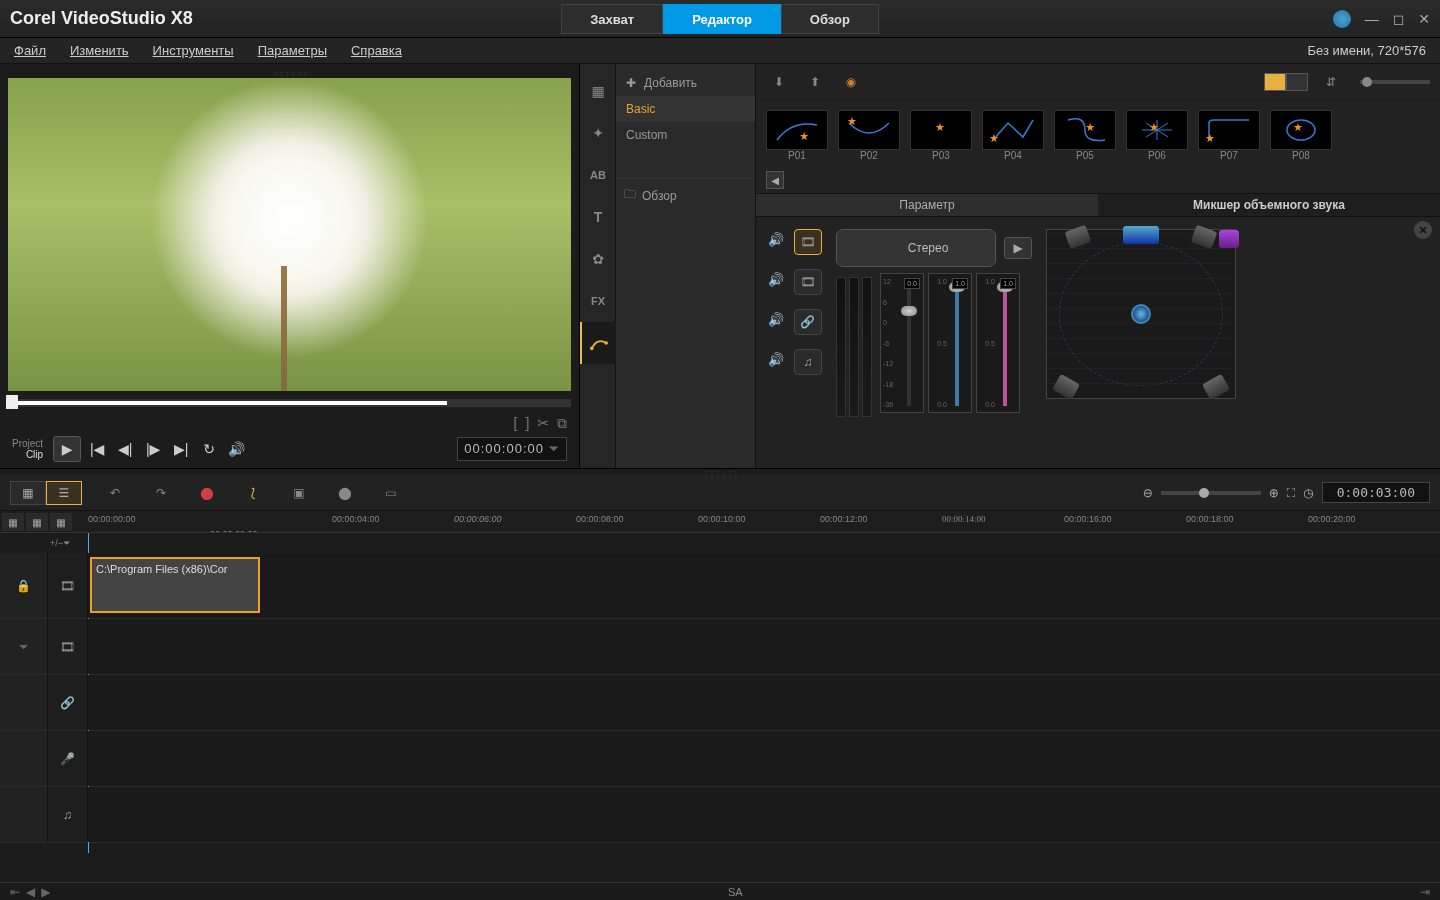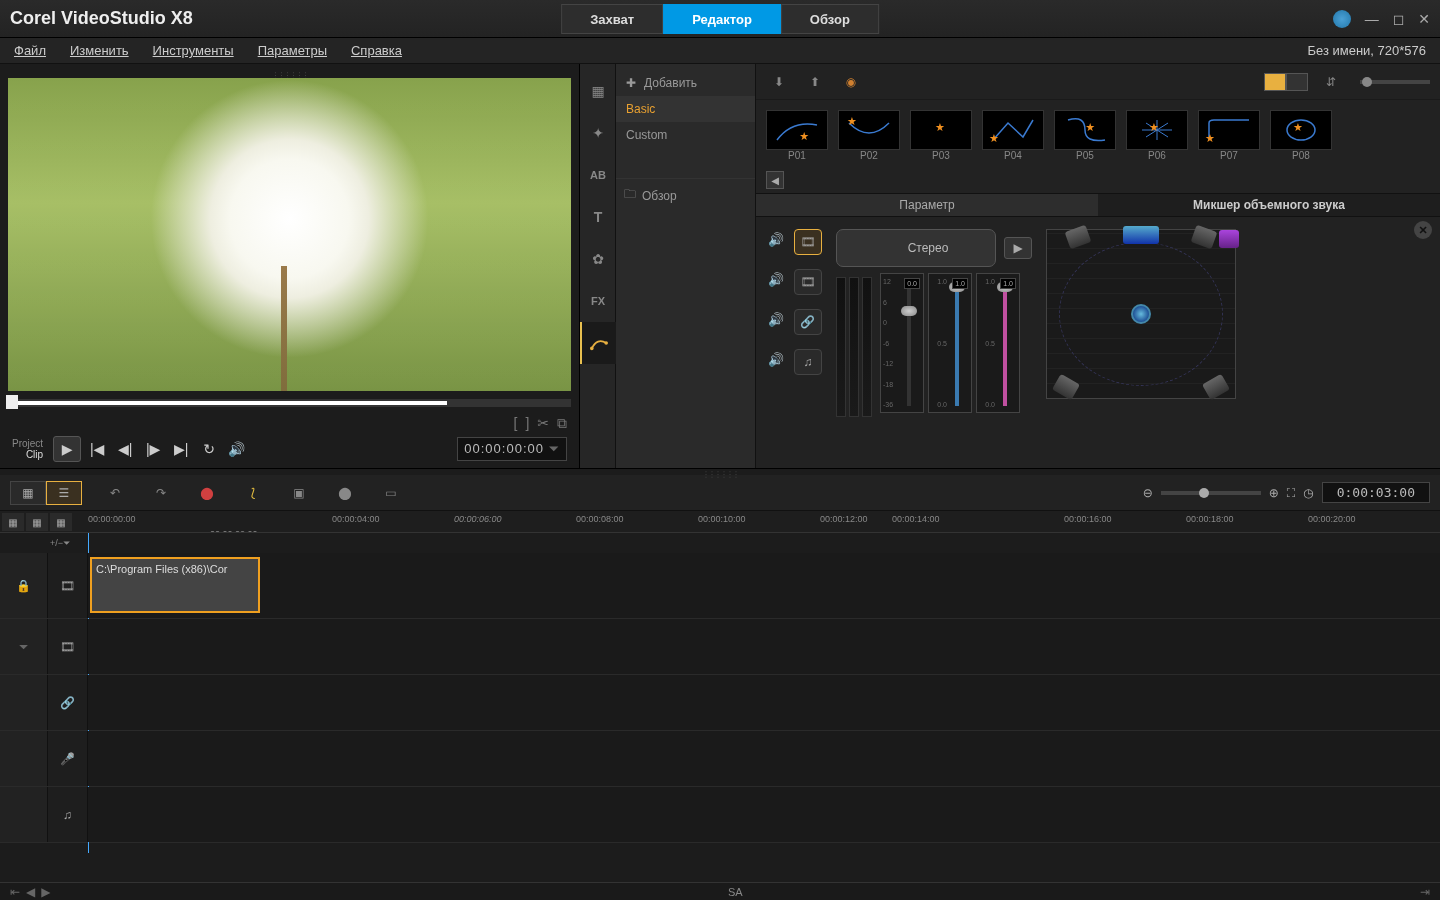--- a/index.html
+++ b/index.html
@@ -447,21 +447,21 @@
       <span>▦</span>
       <span>▦</span>
     </div>
   <span class="ruler-mark" style="left: 88px;">00:00:00:00</span>
       <span class="ruler-mark" style="left: 210px; margin-top: 15px;">00:00:02:00</span>
       <span class="ruler-mark" style="left: 332px;">00:00:04:00</span>
       <span class="ruler-mark" style="left: 454px; font-style: italic;">00:00:06:00</span>
       <span class="ruler-mark" style="left: 576px;">00:00:08:00</span>
       <span class="ruler-mark" style="left: 698px;">00:00:10:00</span>
       <span class="ruler-mark" style="left: 820px;">00:00:12:00</span>
-      <span class="ruler-mark" style="left: 892px;">00:00:14:00</span>
+      <span class="ruler-mark" style="left: 942px; font-family: Liberation Serif, serif;">00:00:14:00</span>
       <span class="ruler-mark" style="left: 1064px;">00:00:16:00</span>
       <span class="ruler-mark" style="left: 1186px;">00:00:18:00</span>
       <span class="ruler-mark" style="left: 1308px;">00:00:20:00</span>
     </div>
 
   <div style="position:relative">
     <div class="playhead" style="height:320px"></div>
 
     <div style="height:20px; padding-left:50px; font-size:9px; color:#888; display:flex; align-items:center;">
         <span>+/−⏷</span>

